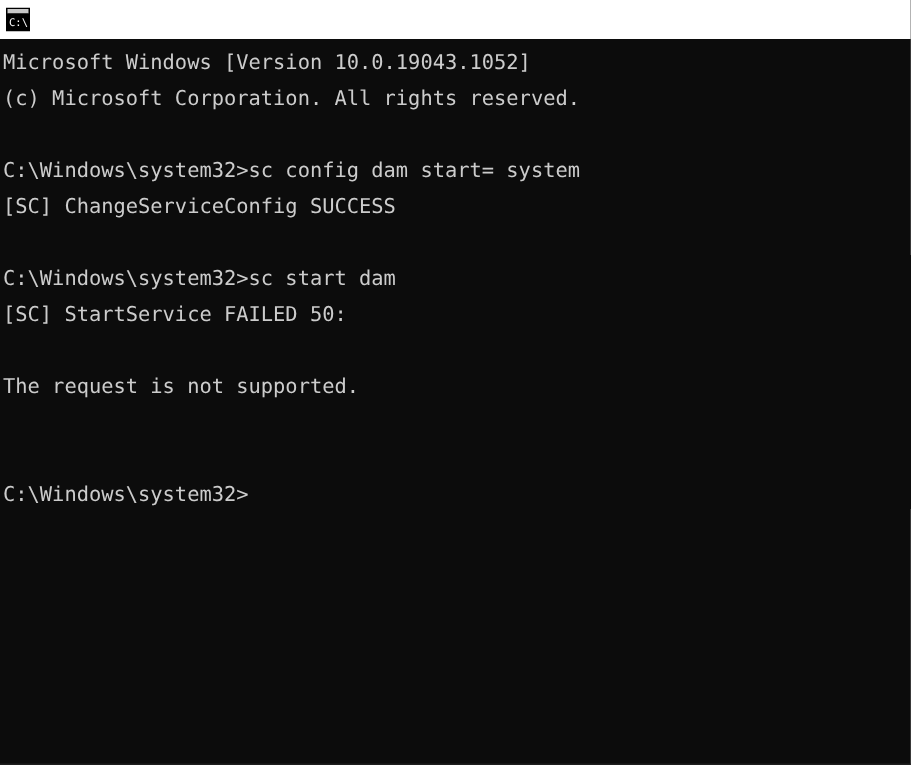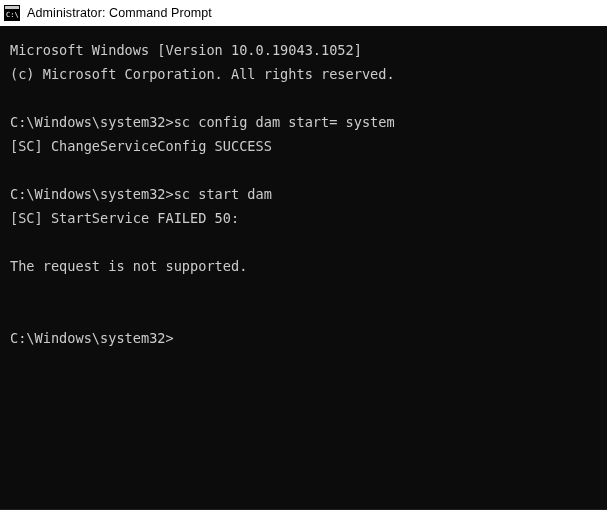--- a/index.html
+++ b/index.html
@@ -49,21 +49,21 @@
   }
   
   #terminal {
     flex: 1 1 auto;
     background: #0c0c0c;
     overflow: hidden;
     padding: 4px 0 0 2px;
     box-sizing: border-box;
   }
   #console-output {
-    margin: 8px;
+    margin: 0;
     padding: 0;
     font-family: "DejaVu Sans Mono", "Liberation Mono", monospace;
     font-size: 13.6px;
     line-height: 24px;
     color: #cccccc;
     white-space: pre;
     letter-spacing: 0px;
   }
   .console-line {
     display: block;
@@ -84,21 +84,20 @@
 
 <div id="window">
 
   <div id="titlebar">
     <svg id="titlebar-icon" viewBox="0 0 16 16">
       <rect x="0" y="0" width="16" height="16" fill="#000000"></rect>
       <rect x="1" y="1" width="14" height="3" fill="#c8c8c8"></rect>
       <rect x="1" y="4" width="14" height="11" fill="#000000"></rect>
       <text x="2" y="12" font-family="DejaVu Sans Mono, monospace" font-size="7" fill="#ffffff">C:\</text>
     </svg>
-    <span id="titlebar-title">Administrator: Command Prompt</span>
   </div>
 
   <div id="terminal">
     <pre id="console-output"><span class="console-line">Microsoft Windows [Version 10.0.19043.1052]</span><span class="console-line">(c) Microsoft Corporation. All rights reserved.</span><span class="console-line"></span><span class="console-line">C:\Windows\system32&gt;sc config dam start= system</span><span class="console-line">[SC] ChangeServiceConfig SUCCESS</span><span class="console-line"></span><span class="console-line">C:\Windows\system32&gt;sc start dam</span><span class="console-line">[SC] StartService FAILED 50:</span><span class="console-line"></span><span class="console-line">The request is not supported.</span><span class="console-line"></span><span class="console-line"></span><span class="console-line">C:\Windows\system32&gt;</span></pre>
   </div>
 
   <div id="bottom-edge"></div>
 </div>
 
 </body></html>

